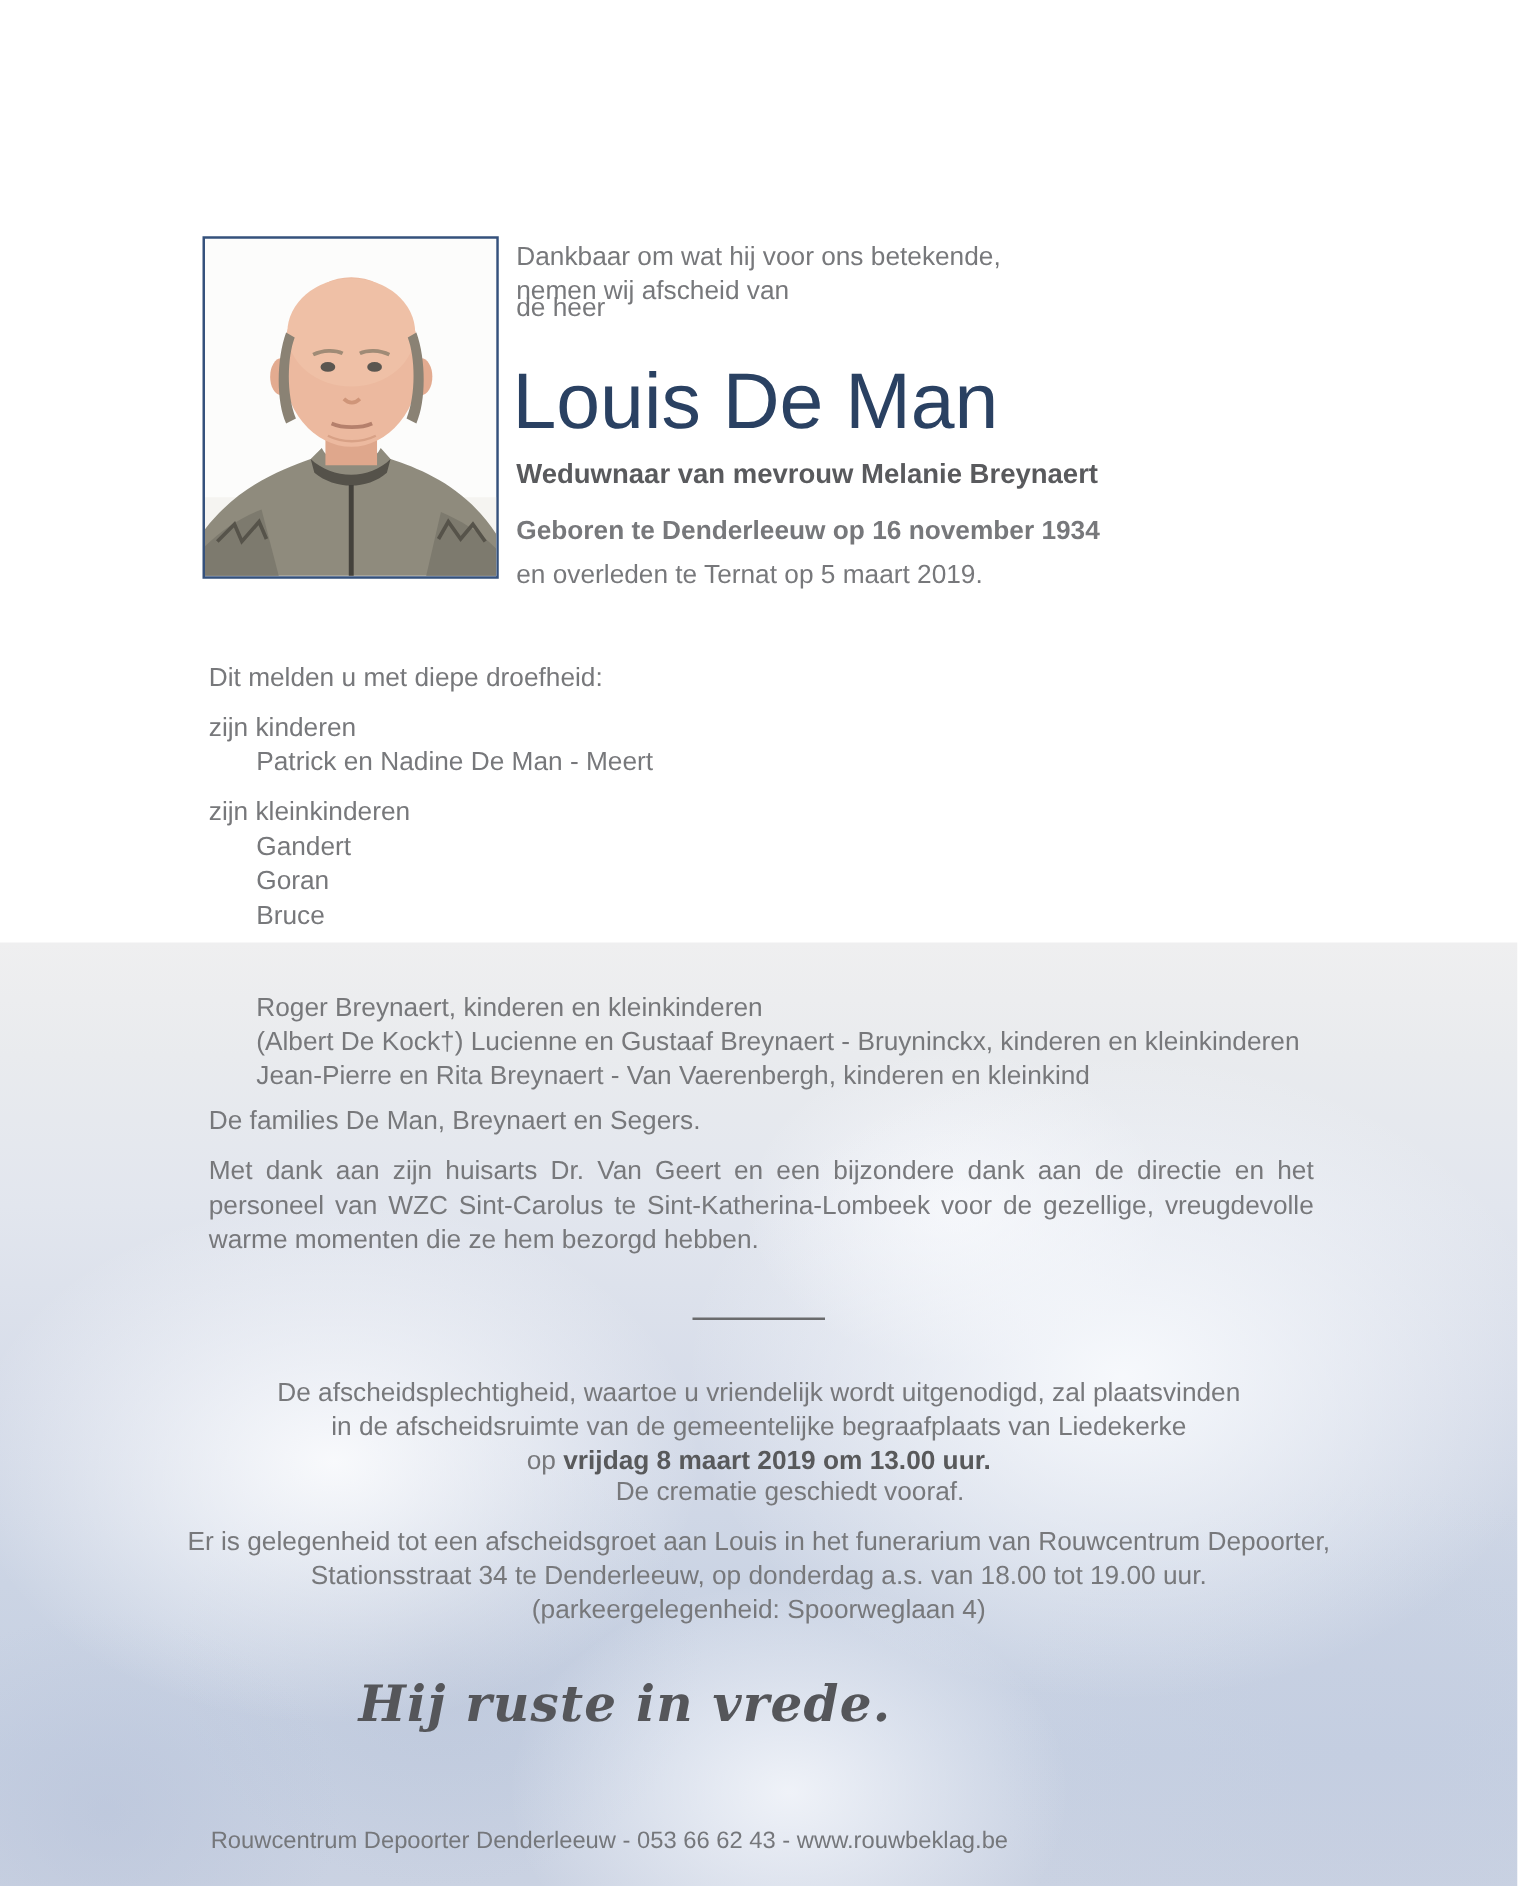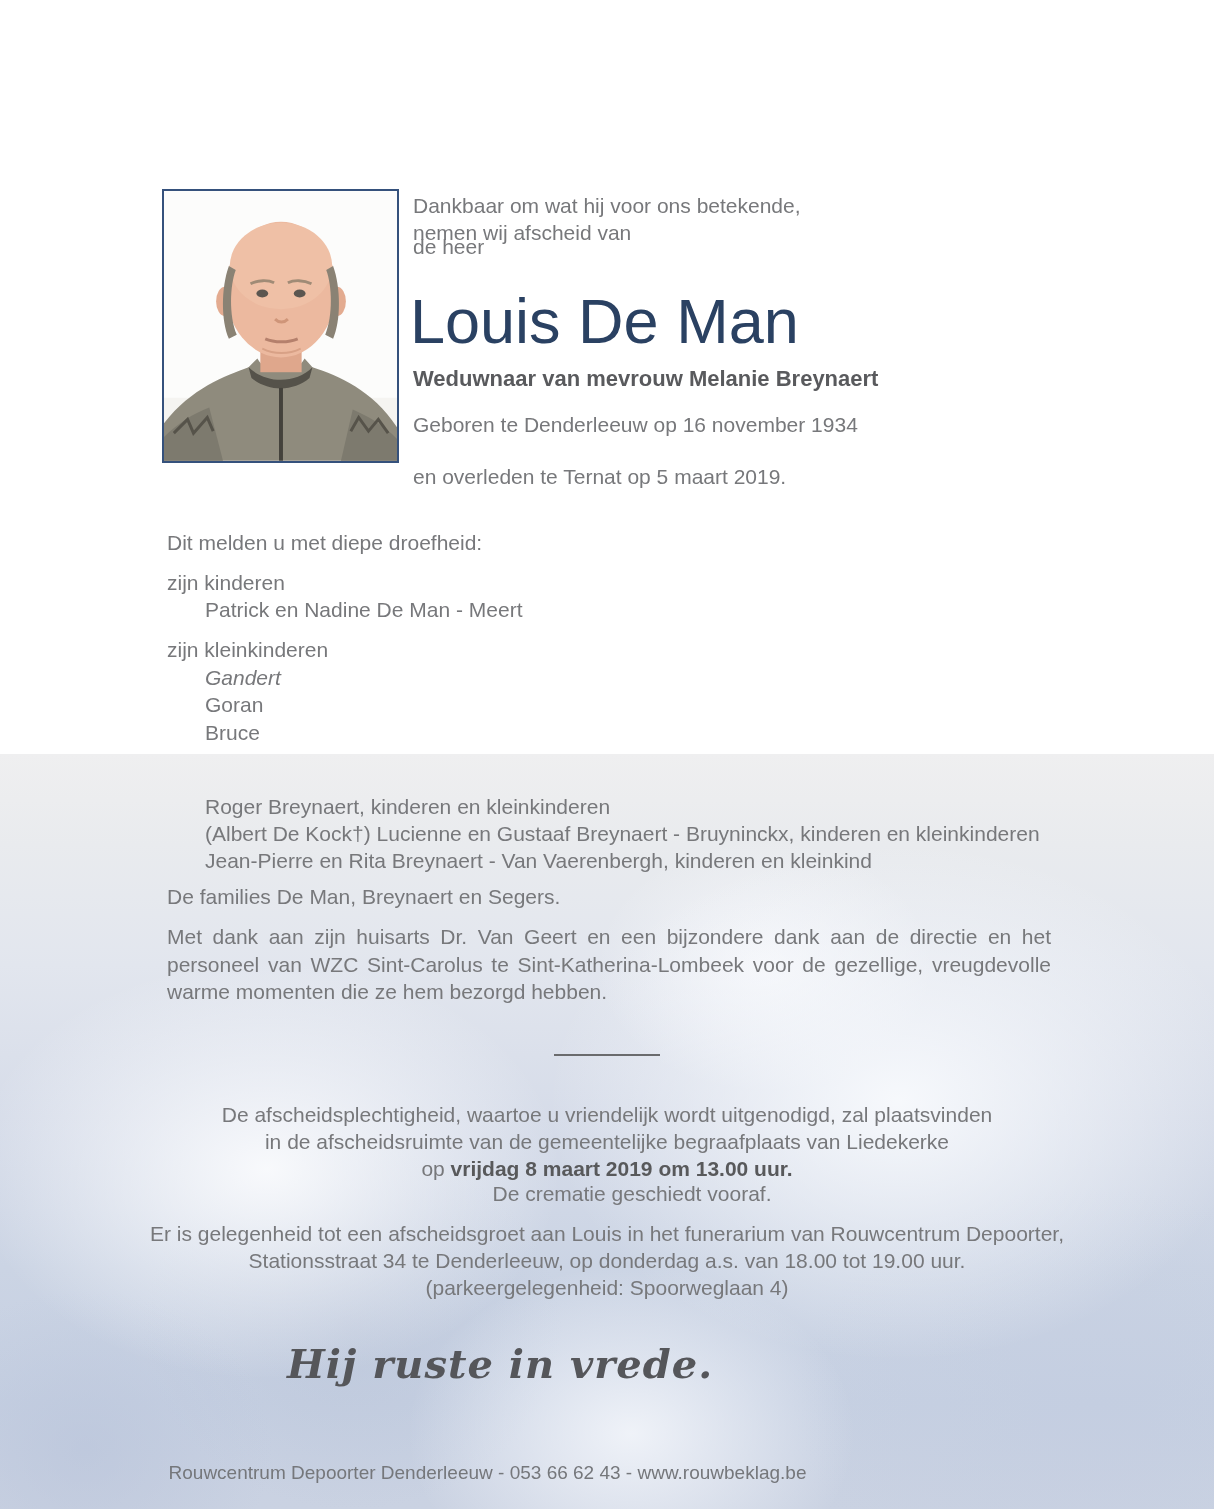--- a/index.html
+++ b/index.html
@@ -123,30 +123,30 @@
       <path d="M103 150 C112 154 127 154 136 150" stroke="#b5806c" stroke-width="3" fill="none"></path>
       <path d="M100 160 C112 166 127 166 139 160" stroke="#d8a186" stroke-width="2" fill="none"></path>
     </svg>
   </div>
 
   <div class="txt" style="left:413px;top:192px;">Dankbaar om wat hij voor ons betekende,</div>
   <div class="txt" style="left:413px;top:219px;">nemen wij afscheid van</div>
   <div class="txt" style="left:413px;top:233px;">de heer</div>
   <div class="name-title" style="left:410px;top:288px;">Louis De Man</div>
   <div class="widower" style="left:413px;top:365px;">Weduwnaar van mevrouw Melanie Breynaert</div>
-  <div class="txt" style="left:413px;top:411px;">Geboren te Denderleeuw op 16 november 1934</div>
-  <div class="txt" style="left:413px;top:463px;">en overleden te Ternat op 5 maart 2019.</div>
+  <div class="txt" style="left:413px;top:411px;font-weight:bold;">Geboren te Denderleeuw op 16 november 1934</div>
+  <div class="txt" style="left:413px;top:446px;">en overleden te Ternat op 5 maart 2019.</div>
 
   <div class="txt" style="left:167px;top:529px;">Dit melden u met diepe droefheid:</div>
 
   <div class="txt" style="left:167px;top:569px;">zijn kinderen</div>
   <div class="txt" style="left:205px;top:596px;">Patrick en Nadine De Man - Meert</div>
 
   <div class="txt" style="left:167px;top:636px;">zijn kleinkinderen</div>
-  <div class="txt" style="left:205px;top:664px;font-style:italic;">Gandert</div>
+  <div class="txt" style="left:205px;top:664px;">Gandert</div>
   <div class="txt" style="left:205px;top:691px;">Goran</div>
   <div class="txt" style="left:205px;top:719px;">Bruce</div>
 
   <div class="txt" style="left:205px;top:793px;">Roger Breynaert, kinderen en kleinkinderen</div>
   <div class="txt" style="left:205px;top:820px;">(Albert De Kock†) Lucienne en Gustaaf Breynaert - Bruyninckx, kinderen en kleinkinderen</div>
   <div class="txt" style="left:205px;top:847px;">Jean-Pierre en Rita Breynaert - Van Vaerenbergh, kinderen en kleinkind</div>
 
   <div class="txt" style="left:167px;top:883px;">De families De Man, Breynaert en Segers.</div>
 
   <div class="thanks" style="left:167px;top:923px;">Met dank aan zijn huisarts Dr. Van Geert en een bijzondere dank aan de directie en het personeel van WZC Sint-Carolus te Sint-Katherina-Lombeek voor de gezellige, vreugdevolle warme momenten die ze hem bezorgd hebben.</div>

